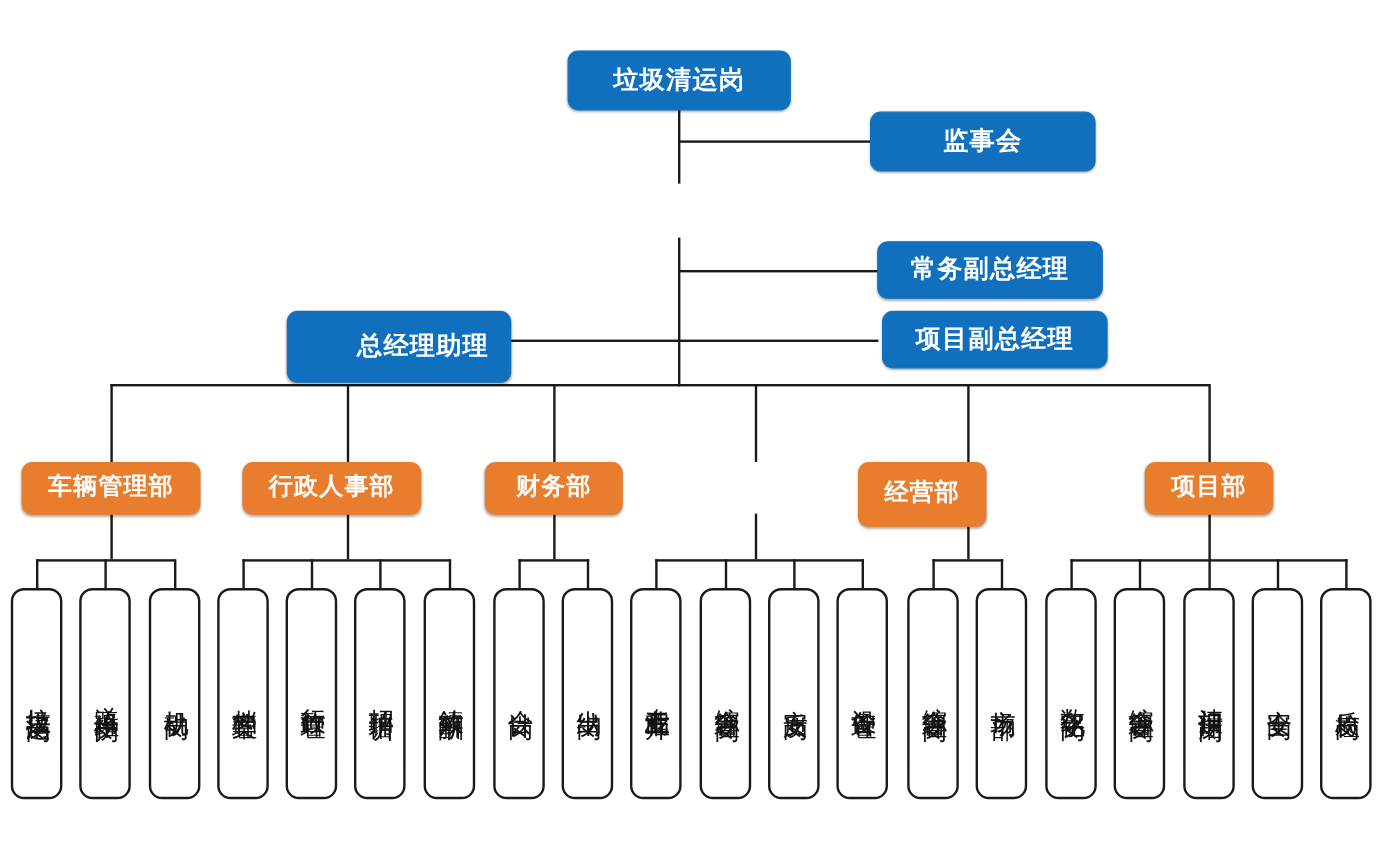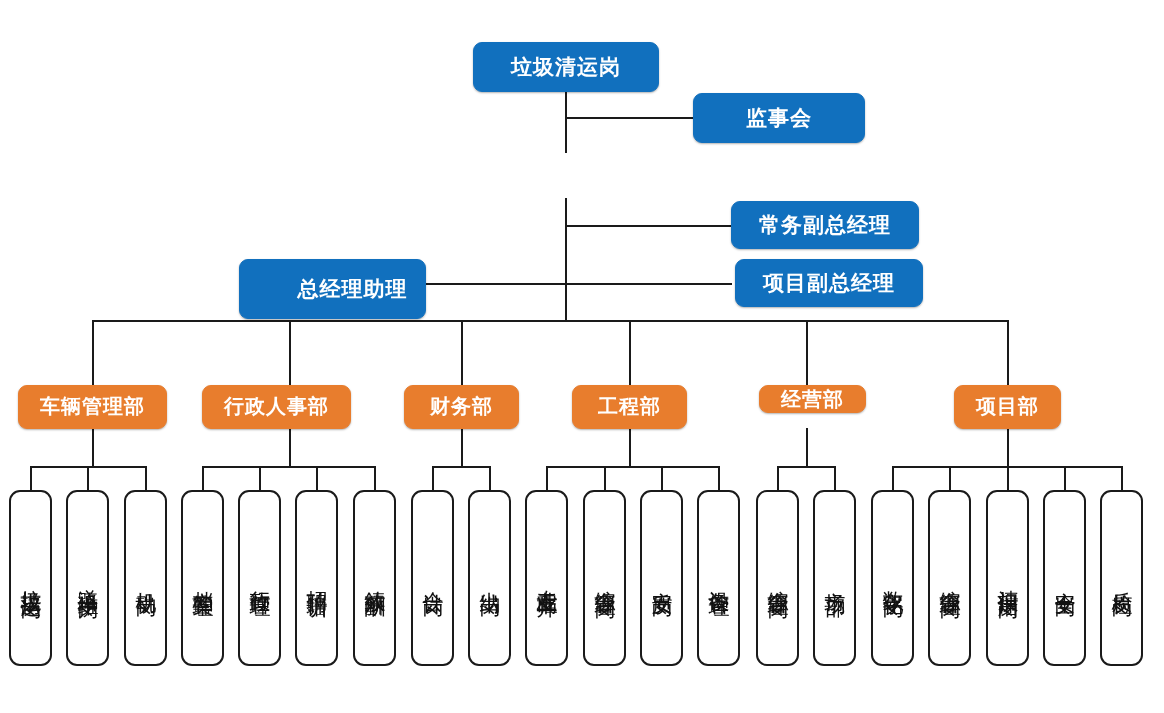--- a/index.html
+++ b/index.html
@@ -132,21 +132,21 @@
   <div class="ln v" style="left:892px;top:466px;height:25px;"></div>
   <div class="ln v" style="left:949px;top:466px;height:25px;"></div>
   <div class="ln v" style="left:1007px;top:466px;height:25px;"></div>
   <div class="ln v" style="left:1064px;top:466px;height:25px;"></div>
   <div class="ln v" style="left:1121px;top:466px;height:25px;"></div>
 
   <div class="node blue" style="left:473px;top:42px;width:186px;height:50px;">
     <span>垃圾清运岗</span>
   </div>
 
-  <div class="node blue" style="left:693px;top:93px;width:172px;height:50px;">
+  <div class="node blue" style="left:725px;top:93px;width:188px;height:50px;">
     <span>监事会</span>
   </div>
 
 
   <div class="node blue" style="left:731px;top:201px;width:188px;height:48px;">
     <span>常务副总经理</span>
   </div>
 
   <div class="node blue" style="left:735px;top:259px;width:188px;height:48px;">
     <span>项目副总经理</span>
@@ -158,24 +158,21 @@
 
   <div class="node orange" style="left:18px;top:385px;width:149px;height:44px;">
     <span>车辆管理部</span>
   </div>
   <div class="node orange" style="left:202px;top:385px;width:149px;height:44px;">
     <span>行政人事部</span>
   </div>
   <div class="node orange" style="left:404px;top:385px;width:115px;height:44px;">
     <span>财务部</span>
   </div>
-  <div class="node orange" style="left:572px;top:385px;width:115px;height:44px;">
-    <span>工程部</span>
-  </div>
-  <div class="node orange" style="left:759px;top:385px;width:107px;height:28px;align-items:flex-end;">
+  <div class="node orange" style="left:715px;top:385px;width:107px;height:54px;">
     <span>经营部</span>
   </div>
   <div class="node orange" style="left:954px;top:385px;width:107px;height:44px;">
     <span>项目部</span>
   </div>
 
   <div class="node leaf" style="left:9px;top:490px;width:43px;height:176px;">
     <span>垃圾清运岗</span>
     </div>
   <div class="node leaf" style="left:66px;top:490px;width:43px;height:176px;">

